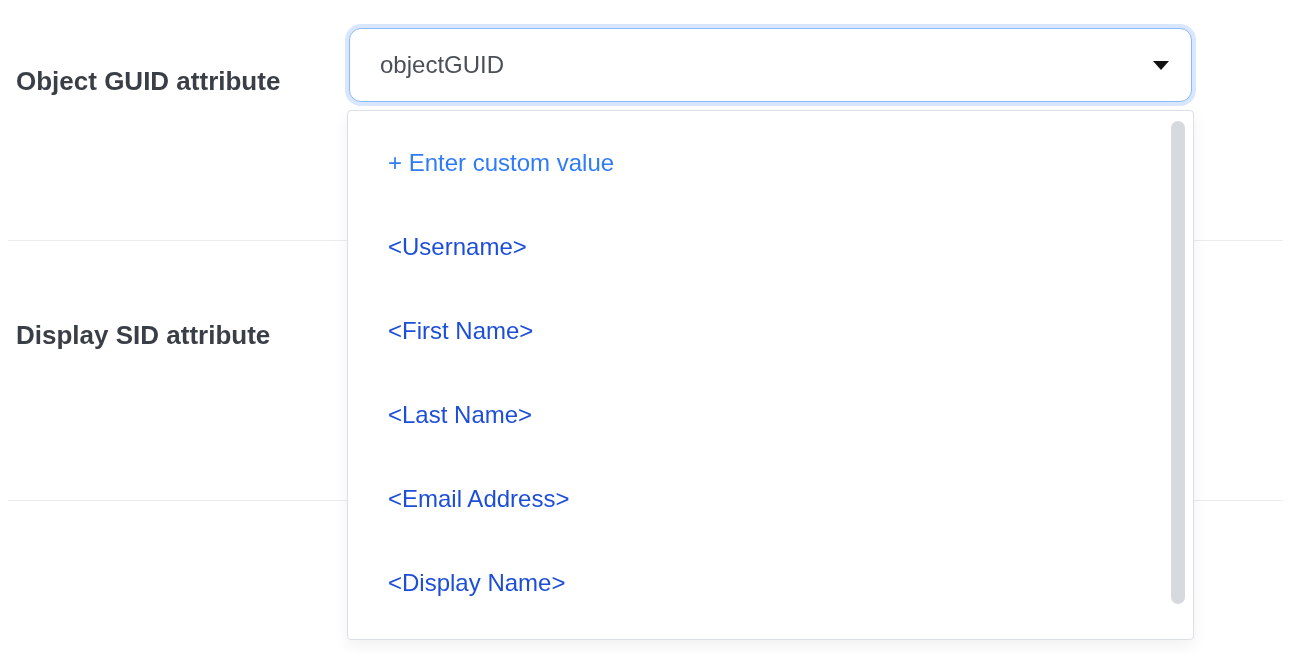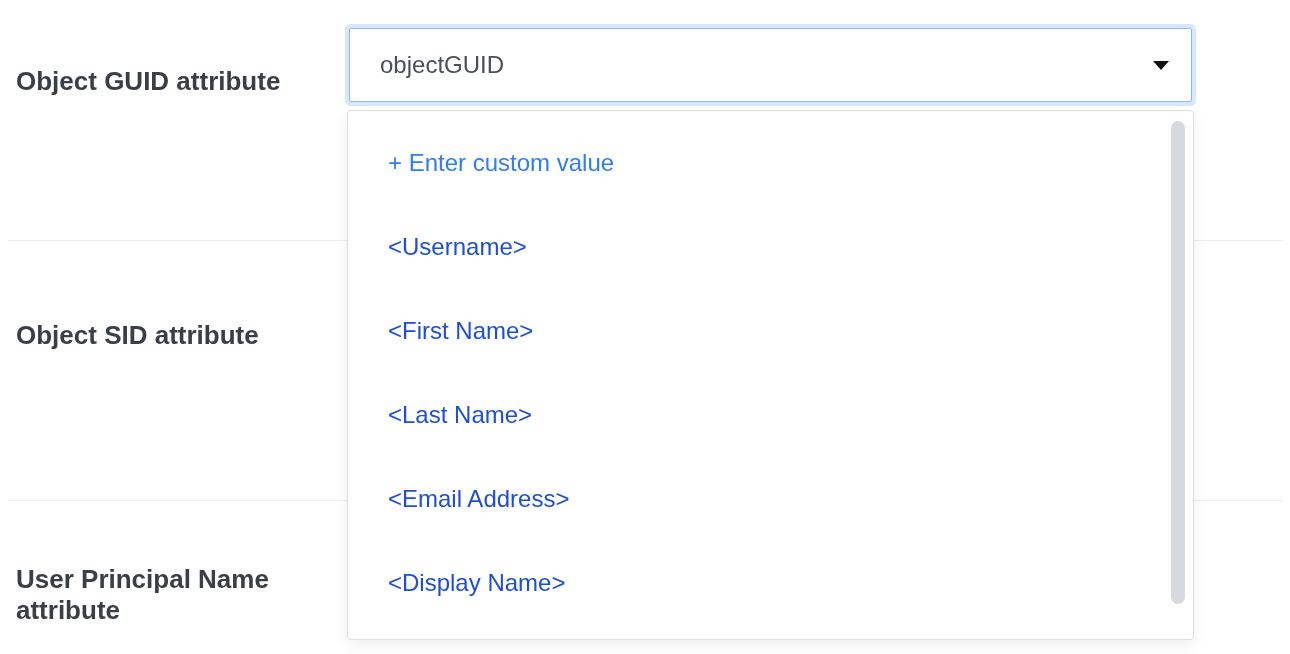--- a/index.html
+++ b/index.html
@@ -37,21 +37,21 @@
 
   .select-wrap {
     position: relative;
     width: 843px;
   }
 
   .select-box {
     width: 843px;
     height: 74px;
     border: 1px solid #c0c5cc;
-    border-radius: 2px;
+    border-radius: 12px;
     box-sizing: border-box;
     display: flex;
     align-items: center;
     padding: 0 22px 0 30px;
     font-size: 24px;
     color: #4a4f58;
     position: relative;
     background: #fff;
   }
 
@@ -169,22 +169,19 @@
           <div class="dd-item">&lt;Display Name&gt;</div>
         </div>
         <div class="scrollbar"></div>
       </div>
     </div>
   </div>
 
   <div class="divider abs-div1"></div>
 
   <div class="form-row row2 abs-row2">
-    <div class="label-cell">Object SID attribute</div>
+    <div class="label-cell">Display SID attribute</div>
   </div>
 
   <div class="divider abs-div2"></div>
 
-  <div class="form-row row3 abs-row3">
-    <div class="label-cell">User Principal Name attribute</div>
-  </div>
 
 </div>
 
 </body></html>

